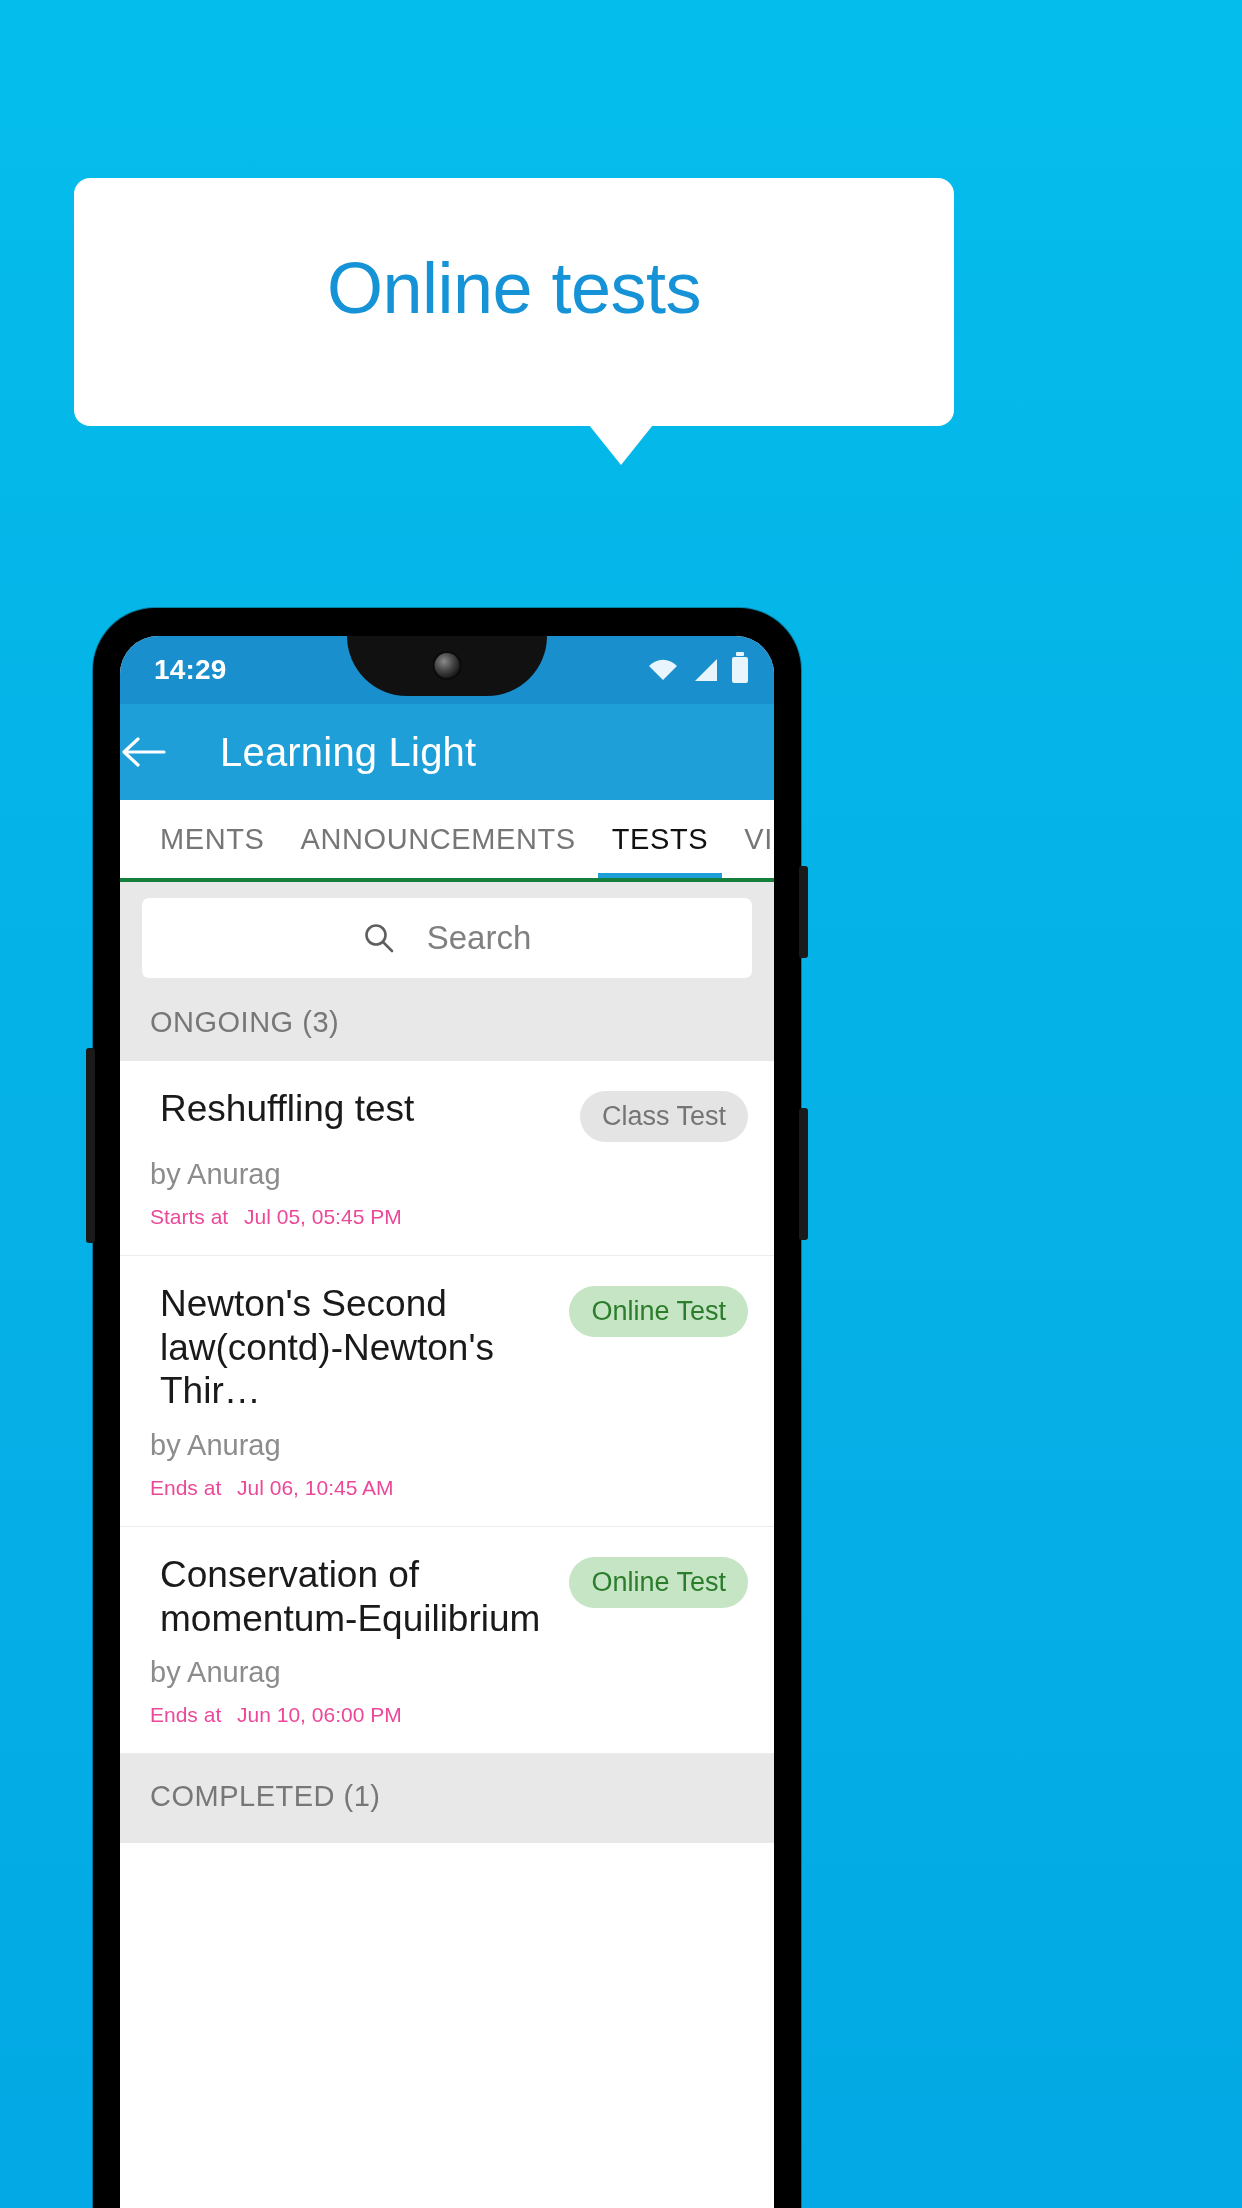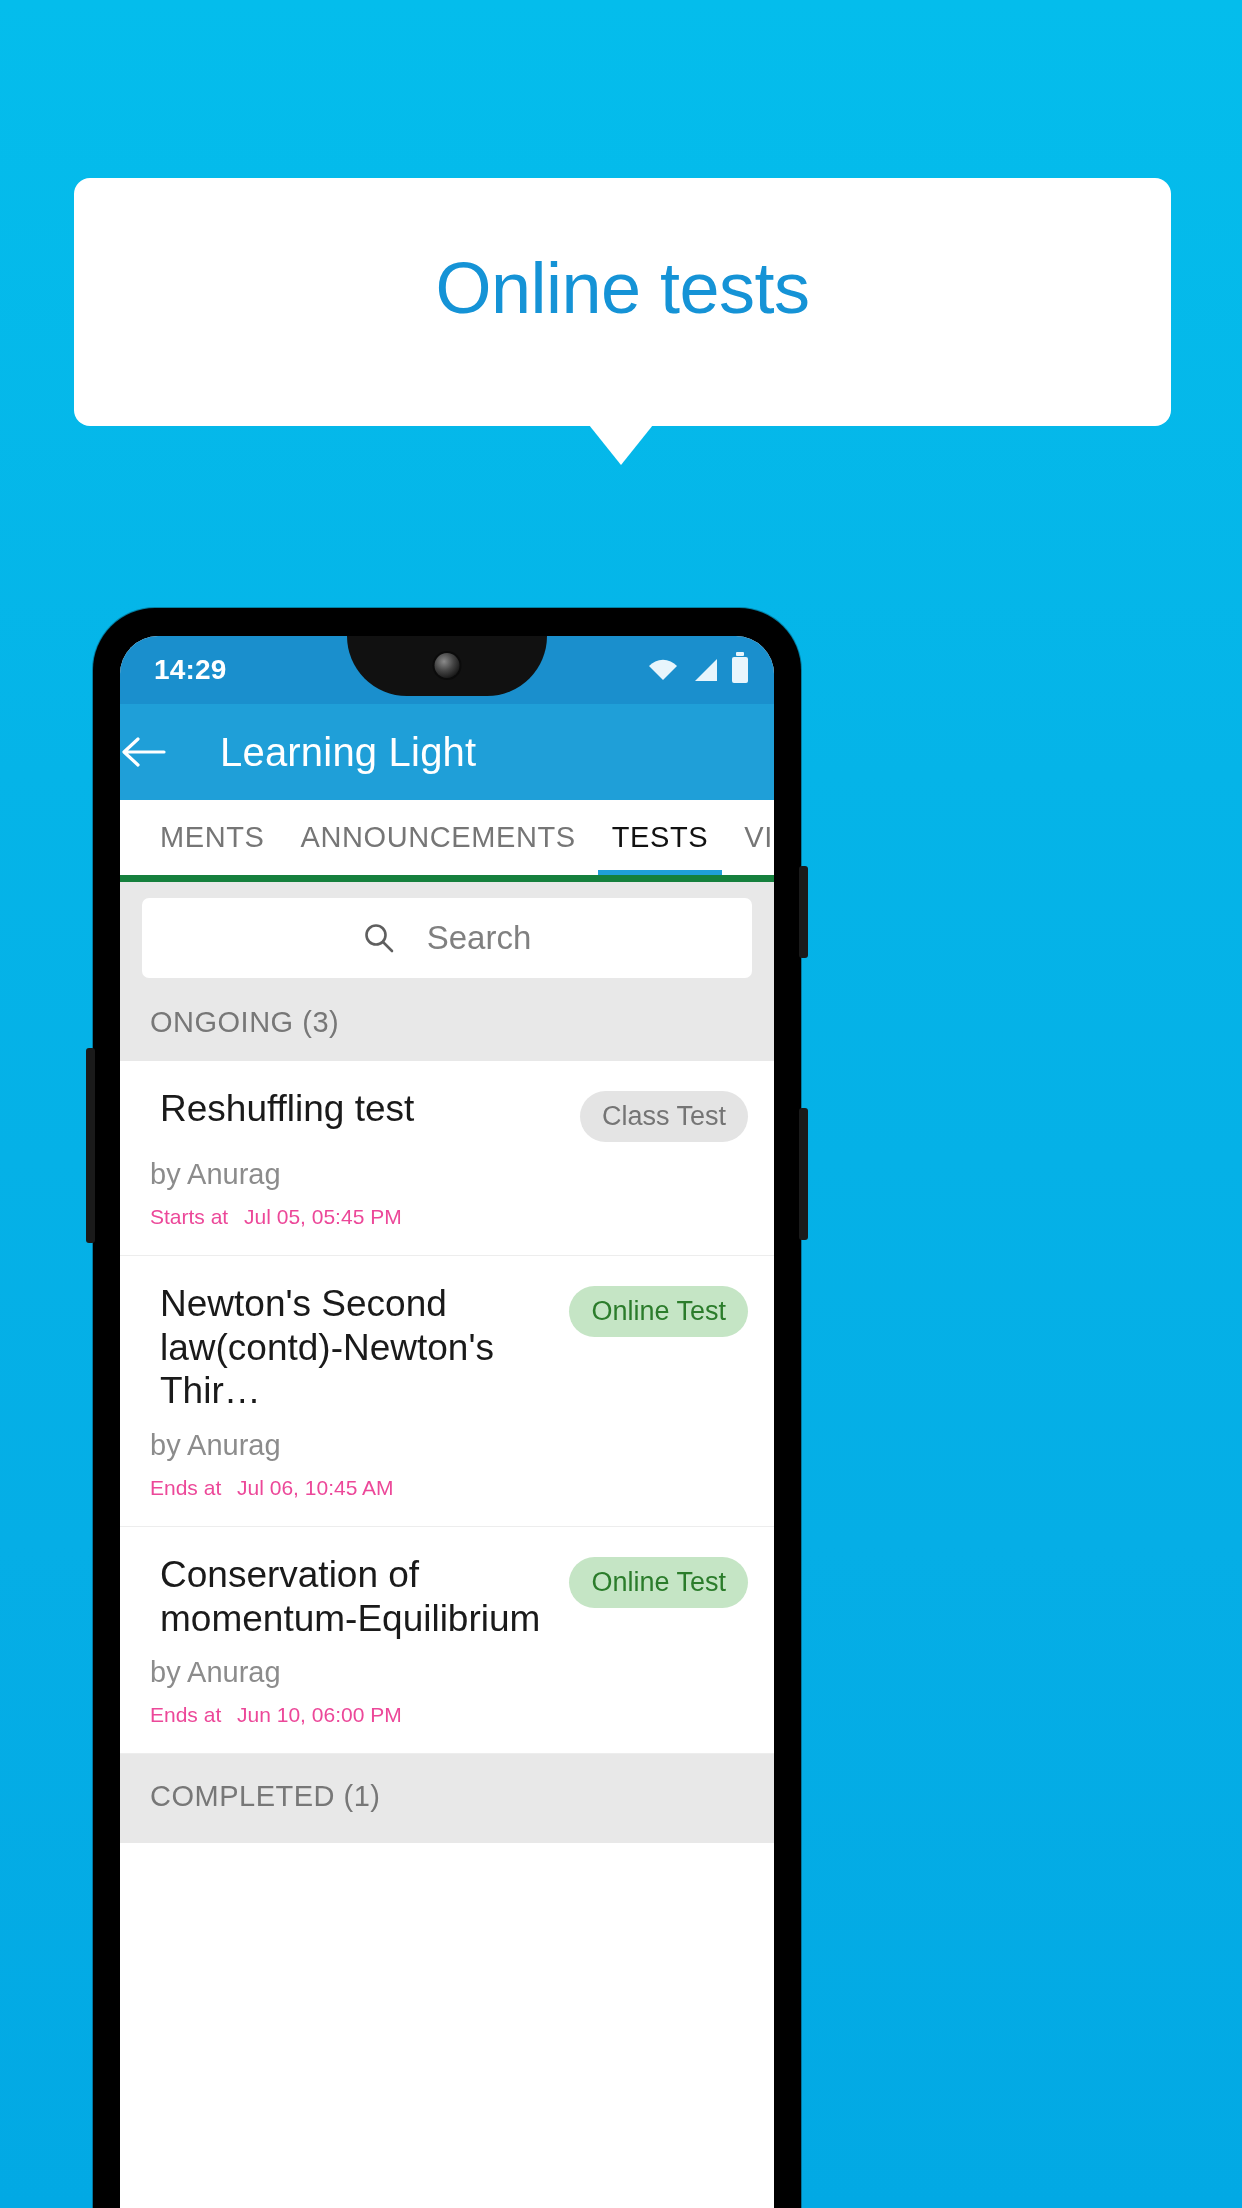--- a/index.html
+++ b/index.html
@@ -14,21 +14,21 @@
     position: relative;
     width: 1242px; height: 2208px;
     background: linear-gradient(180deg, #04bdec 0%, #05b4e8 35%, #05aee6 70%, #02a9e4 100%);
     overflow: hidden;
   }
 
   
   .callout {
     position: absolute;
     left: 74px; top: 178px;
-    width: 1097px; height: 248px;
+    width: 880px; height: 248px;
     background: #ffffff;
     border-radius: 16px;
     display: flex;
     flex-direction: column;
     align-items: center;
     justify-content: center;
   }
   .callout-title {
     color: #1593d6;
     font-size: 72px;
@@ -152,21 +152,21 @@
     letter-spacing: 0.2px;
   }
 
   
   .tabs {
     height: 82px;
     background: #ffffff;
     display: flex;
     align-items: stretch;
     padding-left: 22px;
-    border-bottom: 7px solid #15803d;
+    border-bottom: 4px solid #15803d;
     white-space: nowrap;
   }
   .tab {
     display: flex;
     align-items: center;
     padding: 0 18px;
     font-size: 29px;
     color: #767676;
     letter-spacing: 0.6px;
     position: relative;

